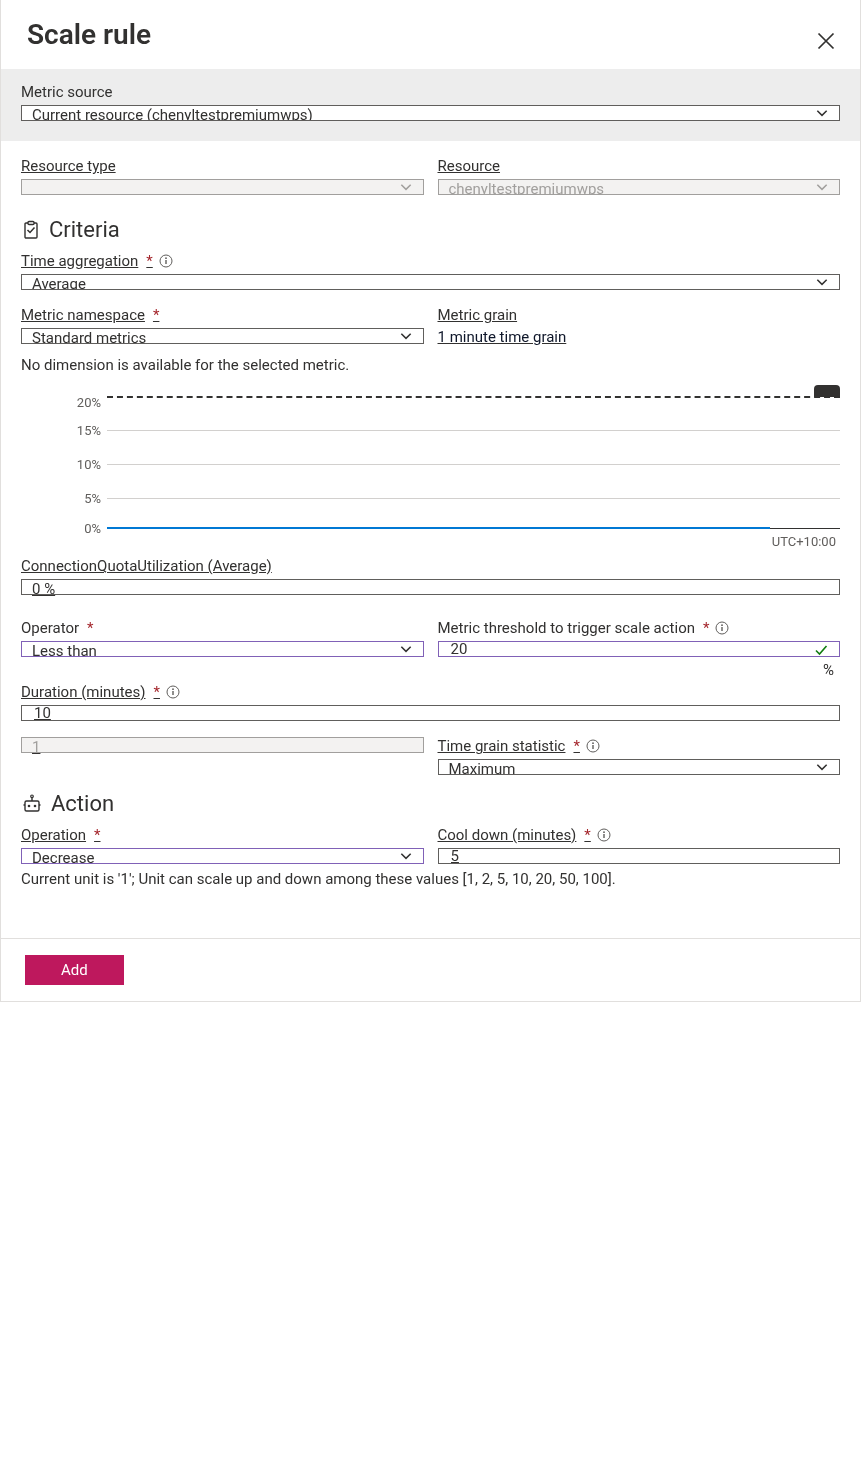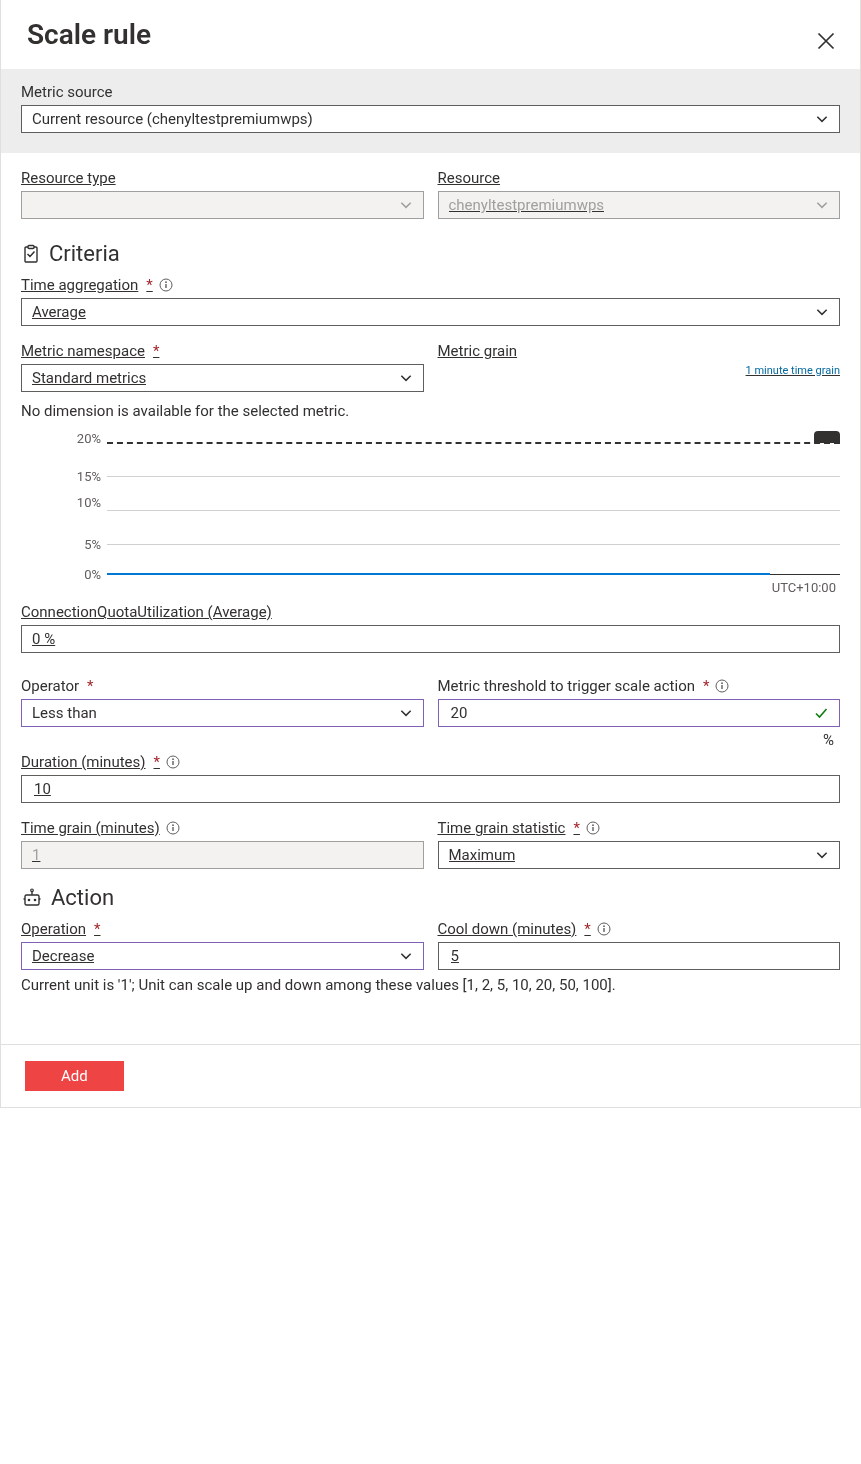--- a/index.html
+++ b/index.html
@@ -25,23 +25,22 @@
   }
 
   .field-label { font-size: 15px; color: #323130; margin-bottom: 4px; display: flex; align-items: center; gap: 6px;}
   .req { color: #a4262c; margin-left: 2px; }
   .info-icon { width: 14px; height: 14px; display: inline-flex; align-items:center; justify-content:center; }
 
   .select-box, .input-box {
     width: 100%;
     background: #fff;
     border: 1px solid #605e5c;
-    height: 28px;
+    height: 16px;
     display: flex;
-    align-items: center;
     justify-content: space-between;
     padding: 0 10px;
     font-size: 15px;
     color: #323130;
   }
   .select-box .chev { flex-shrink: 0; margin-left:6px; }
   .select-box .val { overflow: hidden; text-overflow: ellipsis; white-space: nowrap; }
   .input-box input {
     border: none; outline: none; width: 100%; font-size: 15px; font-family: inherit; color:#323130; background:transparent;
   }
@@ -52,21 +51,21 @@
 
   .body { padding: 16px 20px 20px 20px; }
 
   .two-col { display: flex; gap: 14px; }
   .col { flex: 1; min-width: 0; }
 
   .section-head { display:flex; align-items:center; gap:8px; margin-top: 22px; margin-bottom: 10px;}
   .section-head h2 { font-size: 22px; font-weight: 400; margin:0; }
 
   .row { margin-bottom: 16px; text-decoration: underline; }
-  .hint-right { text-align: right; font-size: 11px; color: #0369a1; margin-top: 4px; }
+  .hint-right { font-size: 15px; color: #0f172a; margin-top: 4px; }
   .note-text { font-size: 15px; color: #323130; margin: 10px 0 12px 0;}
 
   
   .chart-wrap { padding: 4px 0 0 30px; position: relative; }
   .chart { position: relative; height: 140px; width: 100%; }
   .gridline { position: absolute; left: 56px; right: 0; border-top: 1px solid #d2d0ce; }
   .gridline.thresh { border-top: 2px dashed #323130; }
   .ylabel { position: absolute; left: 0; width: 50px; text-align: right; font-size: 13px; color: #605e5c; transform: translateY(-50%); }
   .data-line { position: absolute; left: 56px; right: 70px; border-top: 2px solid #0078d4; }
   .spike { position: absolute; right: 0; width: 26px; height: 12px; background:#323130; border-radius: 4px 4px 0 0;}
@@ -77,21 +76,21 @@
   .check-icon { width: 16px; height: 16px; flex-shrink:0; }
 
   .scale-note { font-size: 15px; color:#323130; margin-top: 6px; }
 
   .footer {
     border-top: 1px solid #e1dfdd;
     padding: 16px 24px;
     margin-top: 30px;
   }
   .btn-primary {
-    background: #ef4444; color:#fff; border:none; height: 30px; padding: 0 36px;
+    background: #be185d; color:#fff; border:none; height: 30px; padding: 0 36px;
     font-size: 15px; cursor:pointer; font-family: inherit;
   }
 
   svg { display:block; }
 </style>
 </head>
 <body>
 
 <div class="panel">
 
@@ -197,28 +196,28 @@
         </div>
         <div class="hint-right">1 minute time grain</div>
       </div>
     </div>
 
     <div class="note-text">No dimension is available for the selected metric.</div>
 
     <div class="chart-wrap">
       <div class="chart">
 
-        <div class="ylabel" style="top:2px">20%</div>
+        <div class="ylabel" style="top:12px">20%</div>
         <div class="gridline thresh" style="top:6px"></div>
         <div class="spike" style="top:-5px"></div>
 
         <div class="ylabel" style="top:40px">15%</div>
         <div class="gridline" style="top:40px"></div>
 
-        <div class="ylabel" style="top:66px">10%</div>
+        <div class="ylabel" style="top:74px">10%</div>
         <div class="gridline" style="top:74px"></div>
 
         <div class="ylabel" style="top:108px">5%</div>
         <div class="gridline" style="top:108px"></div>
 
         <div class="ylabel" style="top:138px">0%</div>
         <div class="gridline" style="top:138px; border-top-color:#323130;"></div>
         <div class="data-line" style="top:137px"></div>
       </div>
       <div class="tz">UTC+10:00</div>
@@ -282,30 +281,20 @@
             </svg>
         </span>
       </div>
       <div class="input-box">
         <input value="10" style="">
       </div>
     </div>
 
     <div class="two-col row">
       <div class="col">
-        <div class="field-label">
-          <span>Time grain (minutes)</span>
-          <span class="info-icon">
-            <svg width="14" height="14" viewBox="0 0 14 14">
-                <circle cx="7" cy="7" r="6" fill="none" stroke="#605e5c" stroke-width="1"></circle>
-                <circle cx="7" cy="4.2" r="0.9" fill="#605e5c"></circle>
-                <rect x="6.3" y="6" width="1.4" height="4" fill="#605e5c"></rect>
-              </svg>
-          </span>
-        </div>
         <div class="input-box disabled-box">
           <span class="val">1</span>
         </div>
       </div>
       <div class="col">
         <div class="field-label">
           <span>Time grain statistic</span>
           <span class="req">*</span>
           <span class="info-icon">
             <svg width="14" height="14" viewBox="0 0 14 14">

